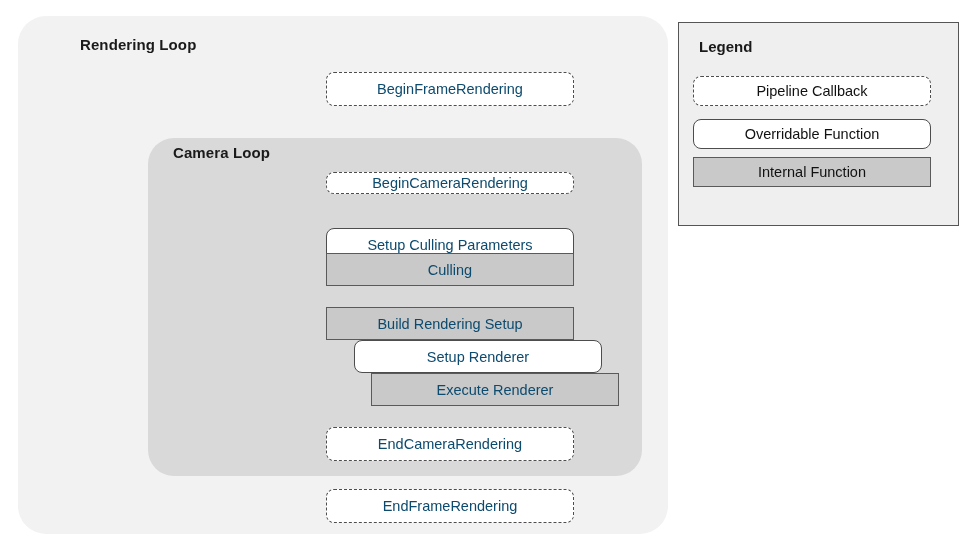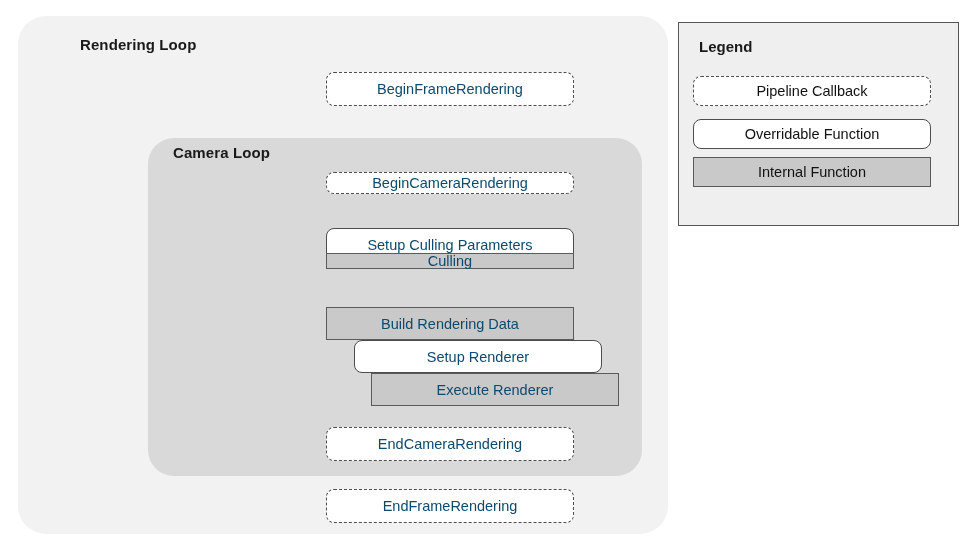--- a/index.html
+++ b/index.html
@@ -81,21 +81,21 @@
   .node.internal {
     background: #c9c9c9;
     border: 1.2px solid #5a5a5a;
     border-radius: 0px;
   }
 
   
   #node-begin-frame-rendering { top: 72px;  height: 34px; }
   #node-begin-camera-rendering { top: 172px; height: 22px; }
   #node-setup-culling-parameters { top: 228px; height: 33px; }
-  #node-culling { top: 253px; height: 16px; }
+  #node-culling { top: 253px; height: 33px; }
   #node-build-rendering-data { top: 307px; height: 33px; }
   #node-setup-renderer { top: 340px; height: 33px; margin-left: 28px; }
   #node-execute-renderer { top: 373px; height: 33px; margin-left: 45px; }
   #node-end-camera-rendering { top: 427px; height: 34px; }
   #node-end-frame-rendering { top: 489px; height: 34px; }
 
   
   #legend {
     position: absolute;
     left: 678px;
@@ -166,21 +166,21 @@
 
 <div class="node overridable" id="node-setup-culling-parameters">
   <span>Setup Culling Parameters</span>
 </div>
 
 <div class="node internal" id="node-culling">
   <span>Culling</span>
 </div>
 
 <div class="node internal" id="node-build-rendering-data">
-  <span>Build Rendering Data</span>
+  <span>Build Rendering Setup</span>
 </div>
 
 <div class="node overridable" id="node-setup-renderer">
   <span>Setup Renderer</span>
 </div>
 
 <div class="node internal" id="node-execute-renderer">
   <span>Execute Renderer</span>
 </div>
 

